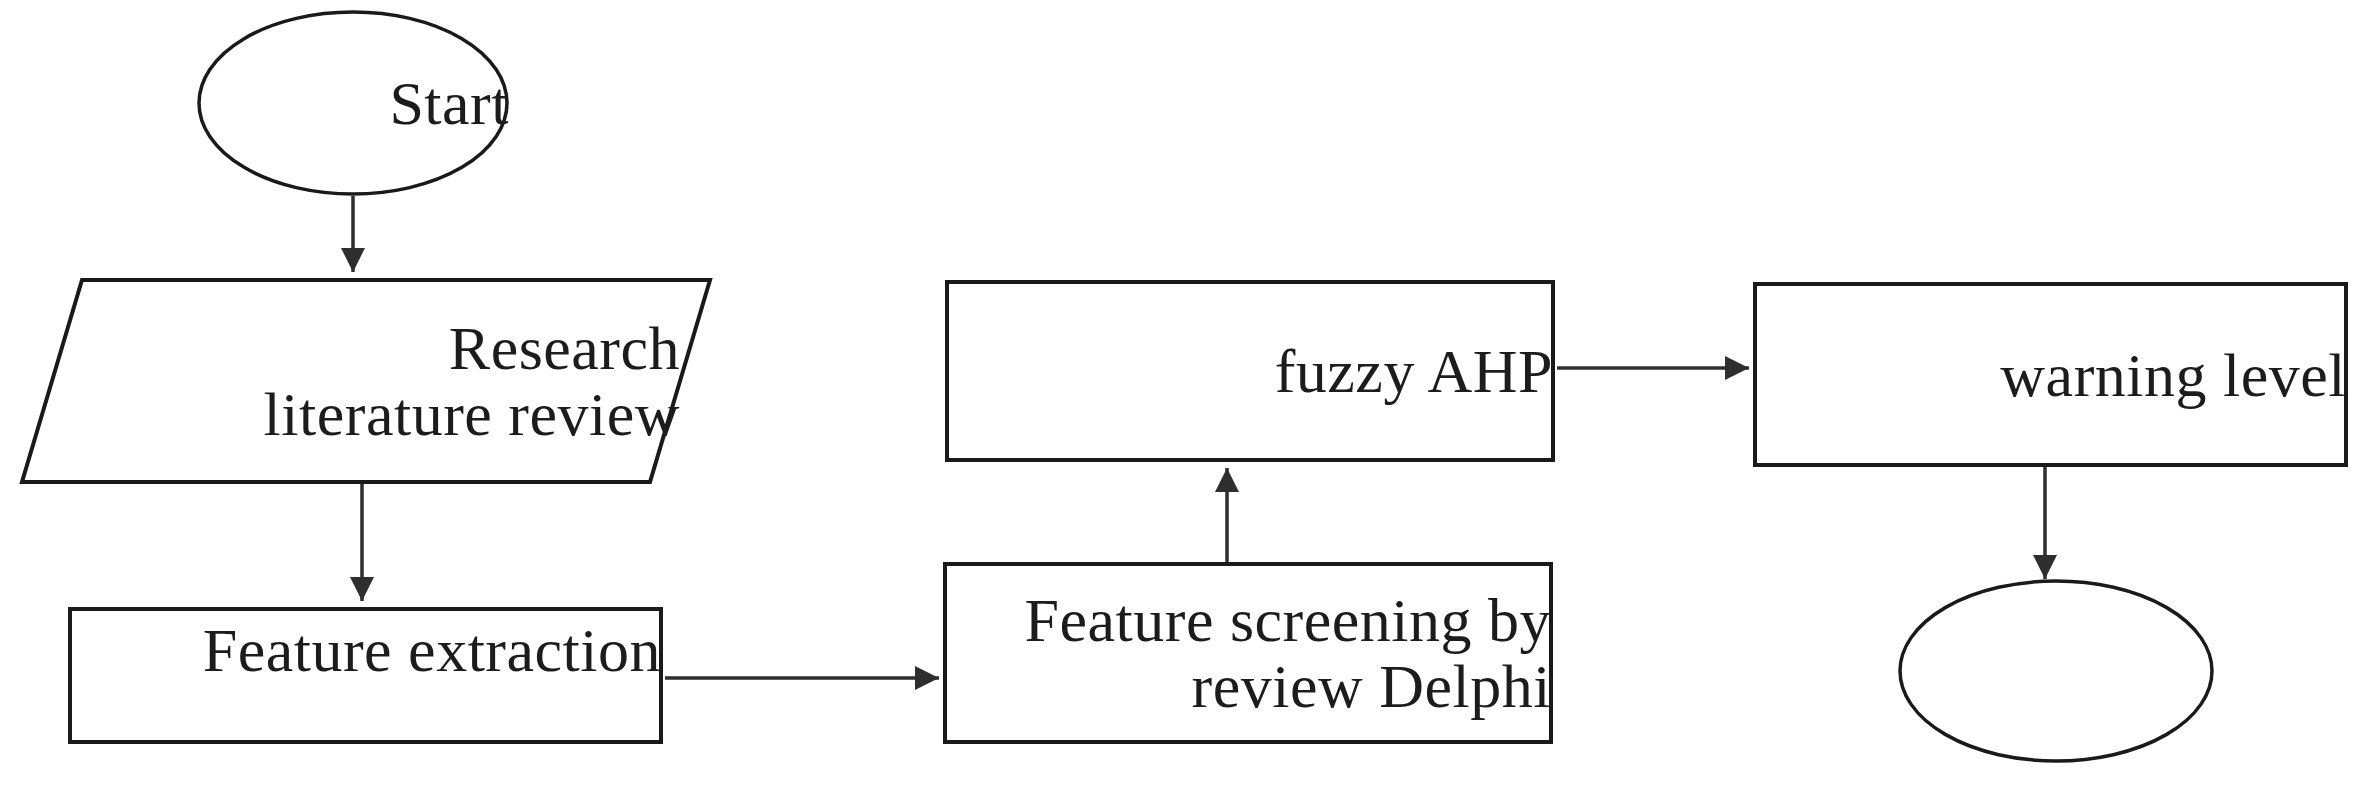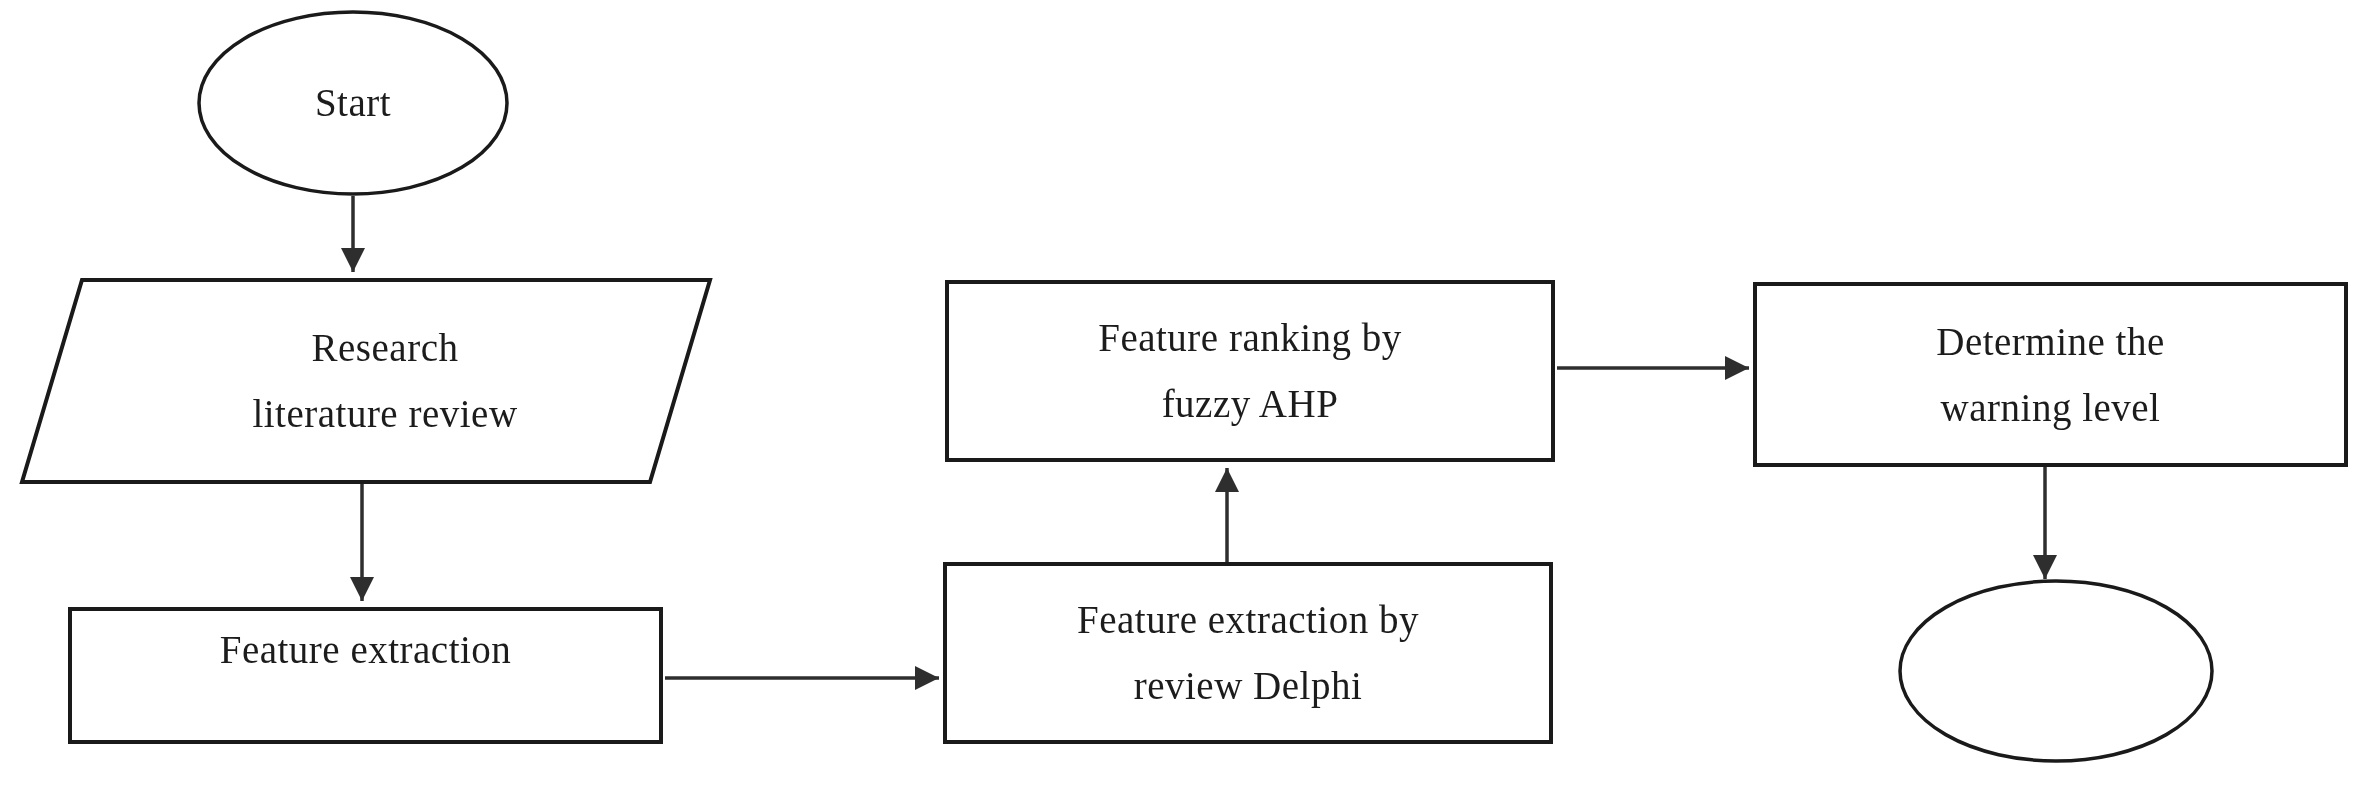--- a/index.html
+++ b/index.html
@@ -25,24 +25,24 @@
     left: 0;
     top: 0;
     width: 100%;
     height: 100%;
     color: #1c1c1c;
   }
   .label {
     position: absolute;
     display: flex;
     flex-direction: column;
-    align-items: center;
+    align-items: flex-end;
     justify-content: center;
     text-align: center;
-    font-size: 39px;
+    font-size: 62px;
     line-height: 66px;
     white-space: nowrap;
     letter-spacing: 0.5px;
   }
   .label-start        { left: 197px;  top: 12px;  width: 312px; height: 182px; }
   .label-research     { left: 90px;   top: 280px; width: 590px; height: 202px; }
   .label-extraction   { left: 70px;   top: 609px; width: 591px; height: 133px;
                         justify-content: flex-start; padding-top: 8px; box-sizing: border-box; }
   .label-screening    { left: 945px;  top: 564px; width: 606px; height: 178px; }
   .label-ranking      { left: 947px;  top: 282px; width: 606px; height: 178px; }
@@ -90,29 +90,27 @@
     <div class="label label-extraction">
       <span>Feature extraction</span>
     </div>
 
     <div class="label label-research">
       <span>Research</span>
       <span>literature review</span>
     </div>
 
     <div class="label label-screening">
-      <span>Feature extraction by</span>
+      <span>Feature screening by</span>
       <span>review Delphi</span>
     </div>
 
     <div class="label label-ranking">
-      <span>Feature ranking by</span>
       <span>fuzzy AHP</span>
     </div>
 
     <div class="label label-determine">
-      <span>Determine the</span>
       <span>warning level</span>
     </div>
 
 
   </div>
 </div>
 
 </body></html>

